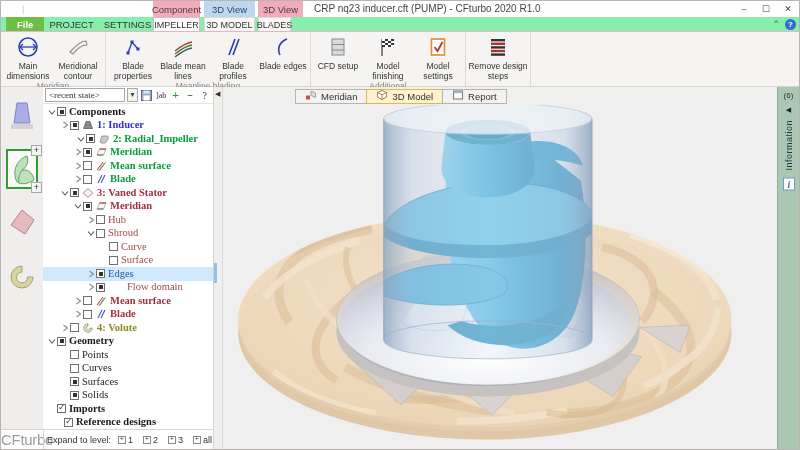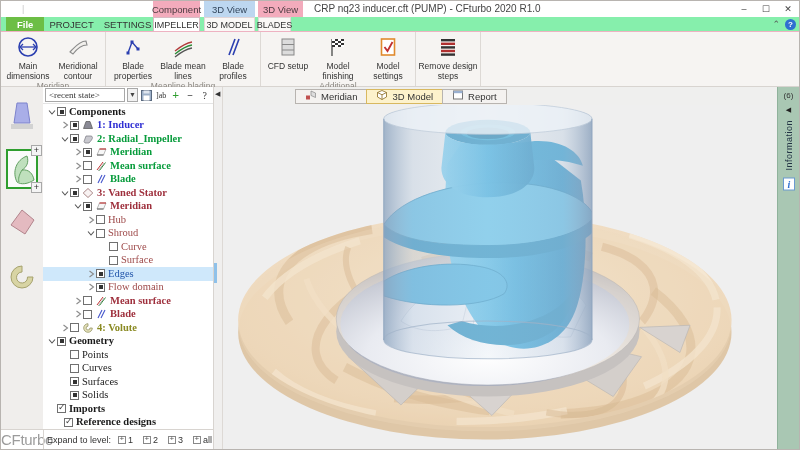--- a/index.html
+++ b/index.html
@@ -173,20 +173,26 @@
                 <path d="M4 19 C9 15 15 11 21 10" fill="none" stroke="#2e8b3a" stroke-width="1.3"></path>
                 <path d="M4 22 C9 18 15 14 21 13" fill="none" stroke="#555" stroke-width="1.3"></path>
               </svg></span>
             <span class="rlabel">Blade mean lines</span>
           </div>
           <div class="rbtn">
             <span><svg width="24" height="24" viewBox="0 0 24 24">
                 <path d="M8 20 L14 4 M12 20 L18 4" fill="none" stroke="#2b3fb0" stroke-width="1.6"></path>
               </svg></span>
             <span class="rlabel">Blade profiles</span>
+          </div>
+          <div class="rbtn">
+            <span><svg width="24" height="24" viewBox="0 0 24 24">
+                <path d="M16 4 C8 7 6 14 9 20" fill="none" stroke="#2b3fb0" stroke-width="1.6"></path>
+              </svg></span>
+            <span class="rlabel">Blade edges</span>
           </div>
         </div>
         <div class="rcaption">Meanline blading</div>
       </div>
       <div class="rgroup">
         <div class="ritems">
           <div class="rbtn">
             <span><svg width="24" height="24" viewBox="0 0 24 24">
                 <rect x="6" y="4" width="12" height="16" fill="#dcdcdc" stroke="#888"></rect>
                 <line x1="6" y1="9.5" x2="18" y2="9.5" stroke="#888"></line>
@@ -299,21 +305,21 @@
                   </svg>
                 </span>
                 <span class="cb filled"></span>
                 <span class="ticon">
                   <svg width="12" height="12" viewBox="0 0 12 12">
                     <path d="M4 2.5 H8 L10.5 9.5 H1.5 Z" fill="#8a8a95" stroke="#555" stroke-width="0.7"></path>
                   </svg>
                 </span>
                 <span class="tlabel" style="color: rgb(47, 47, 211); font-weight: bold;">1: Inducer</span>
               </div>
-              <div class="trow" style="padding-left: 16px;">
+              <div class="trow" style="padding-left: 32px;">
                 <span class="arr">
                   <svg width="10" height="10" viewBox="0 0 10 10">
                     <path d="M2 3.5 L5 7 L8 3.5" fill="none" stroke="#555" stroke-width="1.1"></path>
                   </svg>
                 </span>
                 <span class="cb filled"></span>
                 <span class="ticon">
                   <svg width="12" height="12" viewBox="0 0 12 12">
                     <path d="M2 8.5 L4 3 H9 C10.5 3 11 5 9.5 7 L7 10 H3 Z" fill="#c9c9cf" stroke="#77777f" stroke-width="0.7"></path>
                   </svg>
@@ -433,21 +439,21 @@
                 <span class="cb filled"></span>
                 <span class="tlabel" style="color: rgb(34, 85, 170);">Edges</span>
               </div>
               <div class="trow" style="padding-left: 42px;">
                 <span class="arr">
                   <svg width="10" height="10" viewBox="0 0 10 10">
                     <path d="M3.5 2 L7.5 5 L3.5 8" fill="none" stroke="#8a8a8a" stroke-width="1.1"></path>
                   </svg>
                 </span>
                 <span class="cb filled"></span>
-                <span class="tlabel" style="color: rgb(158, 74, 74);">Flow domain</span>
+                <span class="tlabel" style="color: rgb(158, 74, 74); margin-left: 19px;">Flow domain</span>
               </div>
               <div class="trow" style="padding-left: 29px;">
                 <span class="arr">
                   <svg width="10" height="10" viewBox="0 0 10 10">
                     <path d="M3.5 2 L7.5 5 L3.5 8" fill="none" stroke="#8a8a8a" stroke-width="1.1"></path>
                   </svg>
                 </span>
                 <span class="cb empty"></span>
                 <span class="ticon">
                   <svg width="12" height="12" viewBox="0 0 12 12">

